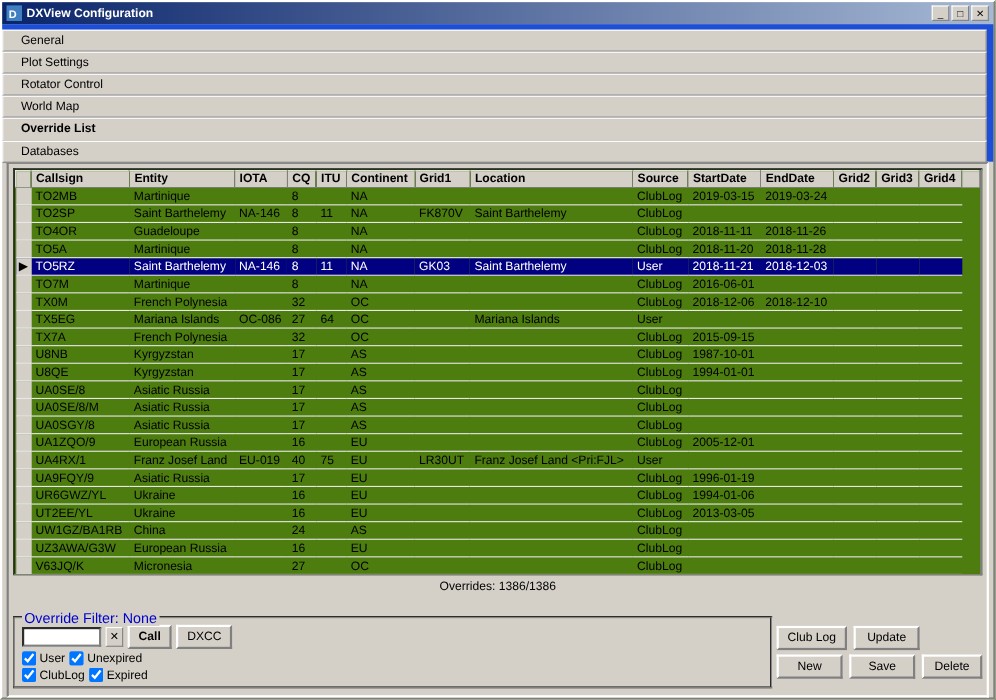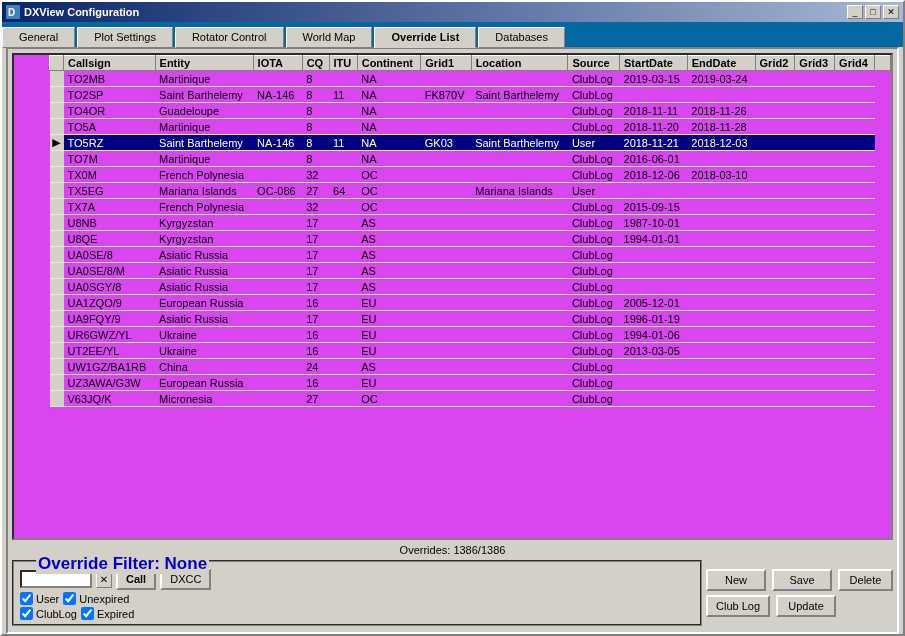--- a/index.html
+++ b/index.html
@@ -54,21 +54,22 @@
       border-bottom-color: #808080;
       font-size: 9px;
       cursor: pointer;
       display: flex;
       align-items: center;
       justify-content: center;
     }
     .tabs-bar {
       display: flex;
       padding: 4px 4px 0 0;
-      background: #0369a1;
+      background: #1d4ed8;
+      flex-direction: column;
     }
     .tab {
       padding: 3px 16px;
       background: #d4d0c8;
       border: 1px solid;
       border-top-color: #ffffff;
       border-left-color: #ffffff;
       border-right-color: #808080;
       border-bottom-color: #808080;
       cursor: pointer;
@@ -94,24 +95,23 @@
       background: #d4d0c8;
       padding: 4px;
       display: flex;
       flex-direction: column;
       overflow: hidden;
       margin: 0 4px;
     }
     .table-container {
       flex: 1;
       border: 2px inset #808080;
-      background: #d946ef;
+      background: #4d7c0f;
       overflow: auto;
       position: relative;
-      padding-left: 35px;
     }
     table {
       border-collapse: collapse;
       width: 100%;
       font-size: 11px;
     }
     thead th {
       background: #d4d0c8;
       border: 1px solid #808080;
       border-top: 1px solid #ffffff;
@@ -132,43 +132,43 @@
     }
     tbody tr.selected {
       background: #000080;
       color: white;
     }
     .bottom-area {
       padding: 4px 0 2px 0;
     }
     .overrides-count {
       text-align: center;
-      margin-bottom: 4px;
+      margin-bottom: 21px;
       font-size: 11px;
     }
     .bottom-controls {
       display: flex;
       align-items: center;
       gap: 4px;
     }
     .filter-group {
       border: 2px groove #808080;
       padding: 2px 6px 4px 6px;
       position: relative;
       flex: 1;
     }
     .filter-label {
       position: absolute;
       top: -8px;
-      left: 22px;
+      left: 6px;
       background: #d4d0c8;
       padding: 0 2px;
-      font-size: 17px;
+      font-size: 13px;
       color: #0000cc;
-      font-weight: bold;
+      font-weight: normal;
     }
     .filter-row1 {
       display: flex;
       align-items: center;
       gap: 4px;
       margin-top: 4px;
     }
     .filter-row2 {
       display: flex;
       align-items: center;
@@ -409,21 +409,21 @@
               <td>TX0M</td>
               <td>French Polynesia</td>
               <td></td>
               <td>32</td>
               <td></td>
               <td>OC</td>
               <td></td>
               <td></td>
               <td>ClubLog</td>
               <td>2018-12-06</td>
-              <td>2018-03-10</td>
+              <td>2018-12-10</td>
               <td></td>
               <td></td>
               <td></td>
             </tr>
             <tr>
               <td style="background: rgb(212, 208, 200); text-align: center; width: 14px; padding: 0px;"></td>
               <td>TX5EG</td>
               <td>Mariana Islands</td>
               <td>OC-086</td>
               <td>27</td>
@@ -545,20 +545,37 @@
               <td>UA1ZQO/9</td>
               <td>European Russia</td>
               <td></td>
               <td>16</td>
               <td></td>
               <td>EU</td>
               <td></td>
               <td></td>
               <td>ClubLog</td>
               <td>2005-12-01</td>
+              <td></td>
+              <td></td>
+              <td></td>
+              <td></td>
+            </tr>
+            <tr>
+              <td style="background: rgb(212, 208, 200); text-align: center; width: 14px; padding: 0px;"></td>
+              <td>UA4RX/1</td>
+              <td>Franz Josef Land</td>
+              <td>EU-019</td>
+              <td>40</td>
+              <td>75</td>
+              <td>EU</td>
+              <td>LR30UT</td>
+              <td>Franz Josef Land &lt;Pri:FJL&gt;</td>
+              <td>User</td>
+              <td></td>
               <td></td>
               <td></td>
               <td></td>
               <td></td>
             </tr>
             <tr>
               <td style="background: rgb(212, 208, 200); text-align: center; width: 14px; padding: 0px;"></td>
               <td>UA9FQY/9</td>
               <td>Asiatic Russia</td>
               <td></td>
@@ -692,25 +709,25 @@
             </label>
             <label class="checkbox-label">
               <input type="checkbox" checked="" style="">
               <span>Expired</span>
             </label>
           </div>
         </div>
 
         <div class="action-buttons">
           <div class="action-row">
+            <button class="win-btn">Club Log</button>
+            <button class="win-btn">Update</button>
+          </div>
+          <div class="action-row">
             <button class="win-btn">New</button>
             <button class="win-btn">Save</button>
             <button class="win-btn delete-btn">Delete</button>
           </div>
-          <div class="action-row">
-            <button class="win-btn">Club Log</button>
-            <button class="win-btn">Update</button>
-          </div>
         </div>
       </div>
     </div>
   </div>
 </div>
 
 </body></html>

